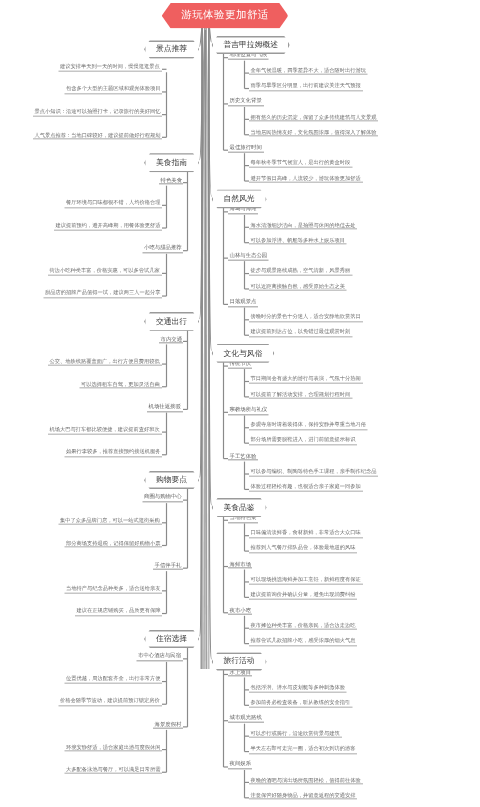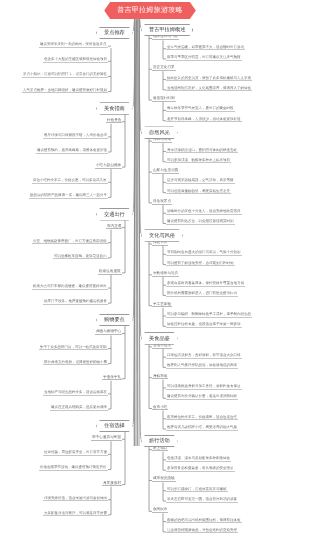--- a/index.html
+++ b/index.html
@@ -178,21 +178,21 @@
         <path d="M 163 513.3279999999993 L 163 531.8879999999994"></path>
         <path d="M 149 442.36799999999954 L 149 511.32799999999935"></path>
         <path d="M 137 16 C 134.4 62, 134.4 241.20000000000002, 134.4 446" stroke="#8a8a8a" stroke-width="1.5" stroke-opacity="0.85" fill="none"></path>
         <path d="M 137 16 C 136 62, 136 241.20000000000002, 136 446" stroke="#8a8a8a" stroke-width="1.1" stroke-opacity="0.7" fill="none"></path>
         <path d="M 137 16 C 137.6 62, 137.6 241.20000000000002, 137.6 446" stroke="#8a8a8a" stroke-width="1.3" stroke-opacity="0.8" fill="none"></path>
         <path d="M 137 16 C 139.2 62, 139.2 241.20000000000002, 139.2 446" stroke="#8a8a8a" stroke-width="1" stroke-opacity="0.6" fill="none"></path>
         <path d="M 137 16 L 137 20" stroke="#b0b0b0" stroke-width="1.2"></path>
       </g>
   </svg>
 
-  <div class="root">普吉甲拉姆旅游攻略</div>
+  <div class="root">游玩体验更加舒适</div>
 
   <div id="branch-layer">
       <div class="node" style="top: 26.5706px; left: 96px;">景点推荐</div>
       <div class="leaf left" style="top: 42.1882px; left: 39px;">
         <span class="lbl">建议安排半天到一天的时间，慢慢逛逛景点</span>
         <span class="rule"></span>
       </div>
       <div class="leaf left" style="top: 57.3059px; left: 43px;">
         <span class="lbl">包含多个大型的主题区域和观光体验项目</span>
         <span class="rule"></span>

